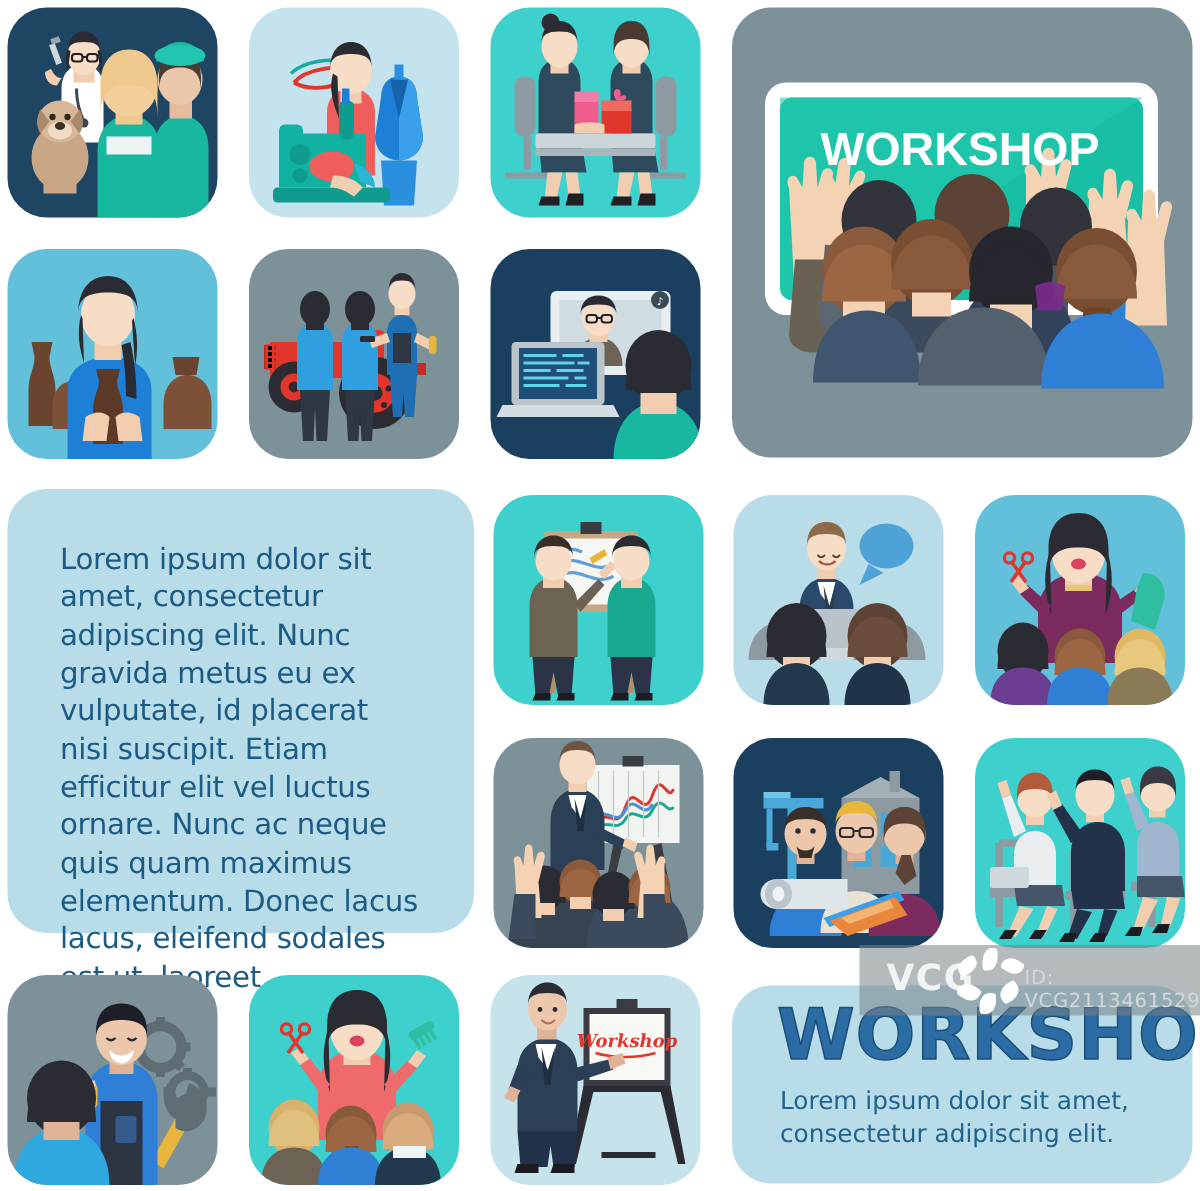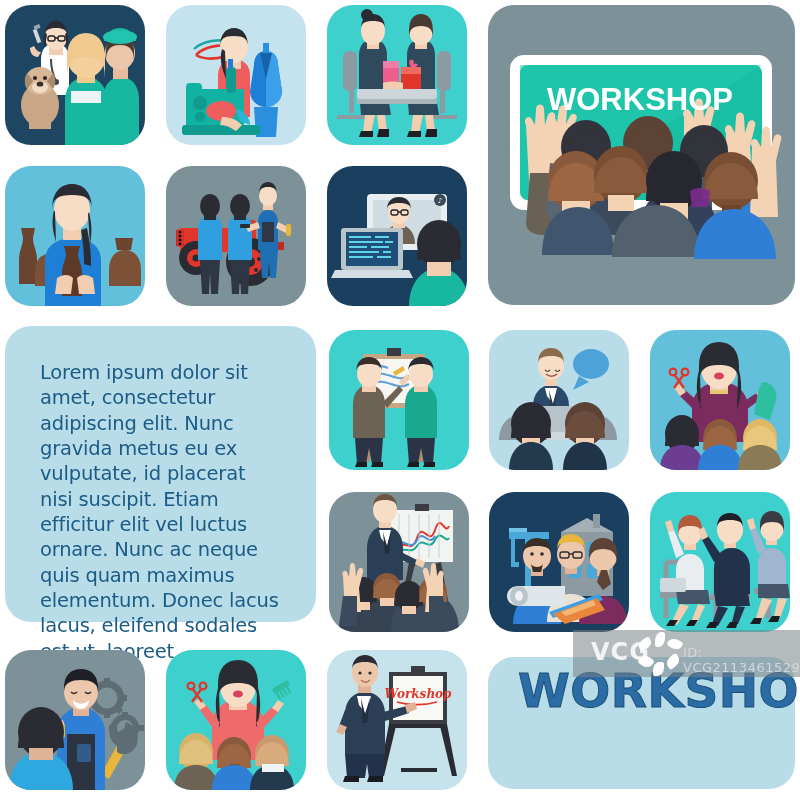--- a/index.html
+++ b/index.html
@@ -673,20 +673,21 @@
       <path d="M18 60l-6 16 6 3 8-14z" fill="#2b3f57"></path>
       <path d="M13 74l-4 8 7 3 4-8z" fill="#e0b296"></path>
       <path d="M18 104h40l-2 24h-14l-2-14-2 14H20z" fill="#22324a"></path>
       <path d="M18 126h14v6H16z" fill="#1b1b22"></path>
       <path d="M42 126h14v6H40z" fill="#1b1b22"></path>
     </svg>
   </div>
 
   <div class="textpanel" style="left:488px;top:657px;width:307px;height:132px;background:#b9dde8">
     <div class="bigword" style="position:absolute;left:30px;top:6px;">WORKSHOP</div>
+    <div class="sub" style="position:absolute;left:32px;top:66px;width:252px;">Lorem ipsum dolor sit amet, consectetur adipiscing elit.</div>
   </div>
 
   <div class="wm wmbar" style="left:562px;top:630px;width:232px;height:47px;"></div>
   <div class="wm wmtext" style="left:580px;top:638px;font-size:24px;">VCG</div>
   <div class="wm wmflower" style="left:627px;top:632px;width:44px;height:44px;">
     <div style="left:17px;top:0px;width:10px;height:15px;"></div>
     <div style="left:30px;top:7px;width:14px;height:10px;transform:rotate(30deg);"></div>
     <div style="left:28px;top:24px;width:14px;height:11px;transform:rotate(-35deg);"></div>
     <div style="left:15px;top:30px;width:11px;height:14px;"></div>
     <div style="left:1px;top:24px;width:14px;height:11px;transform:rotate(35deg);"></div>

